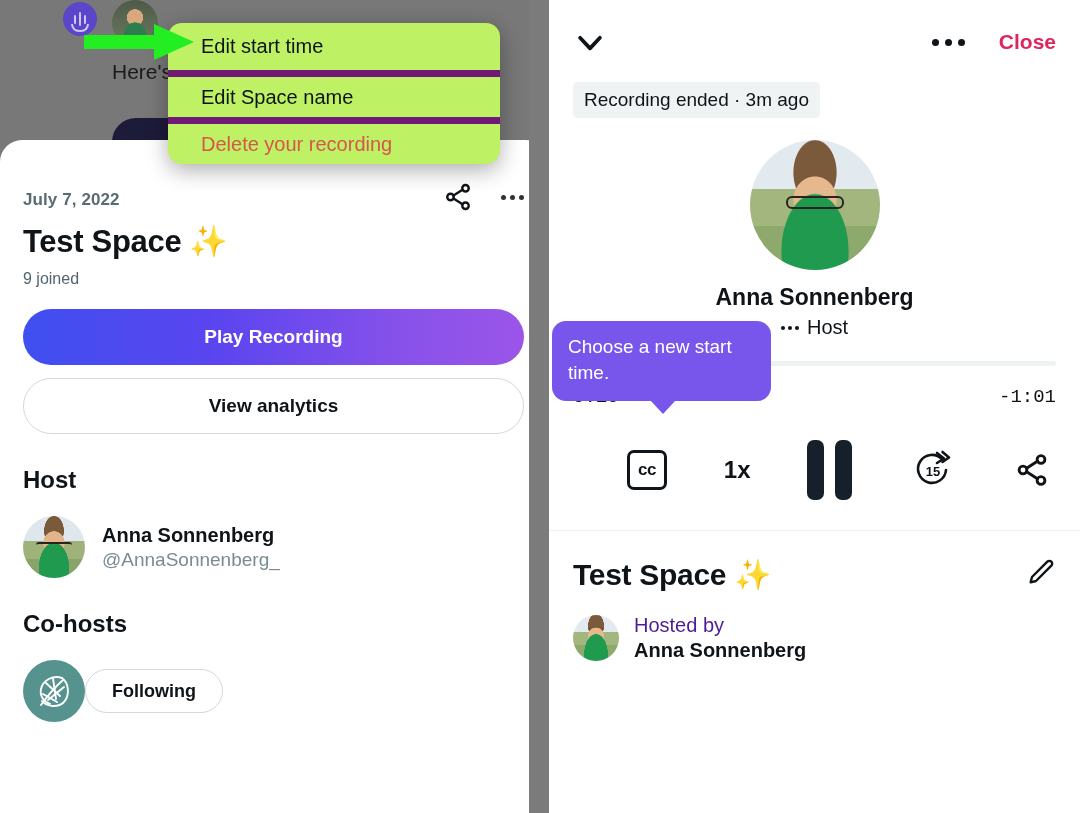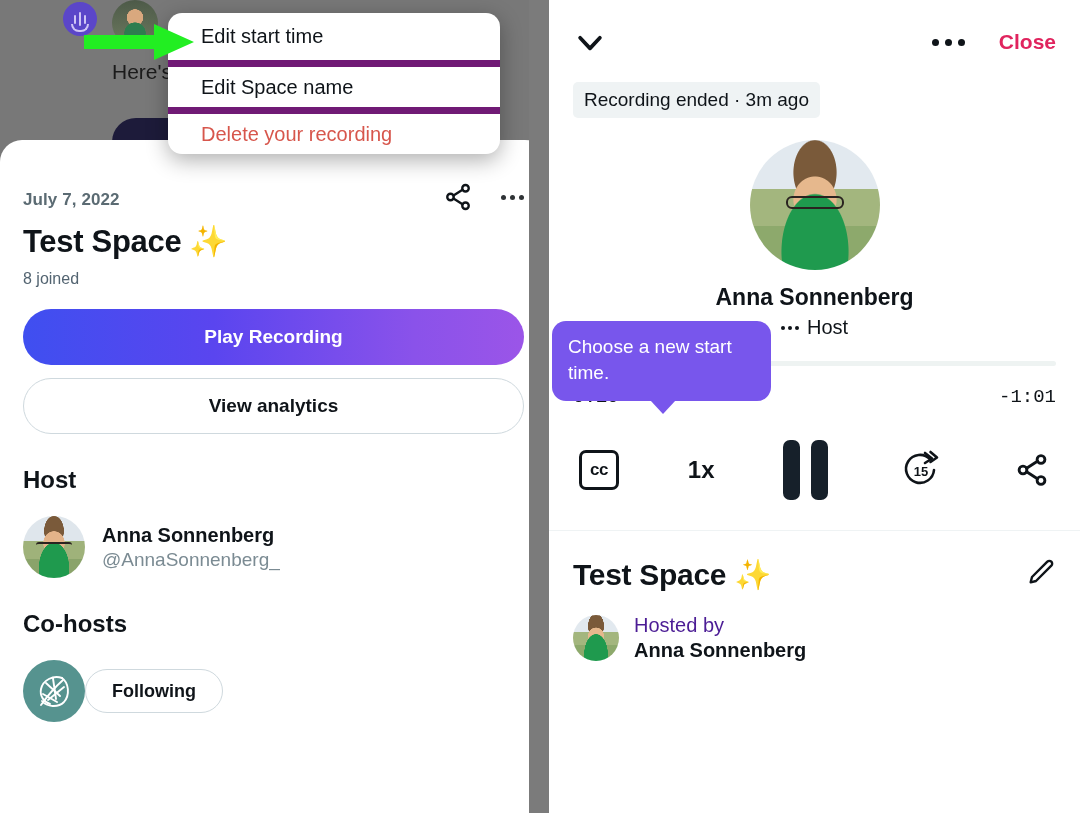--- a/index.html
+++ b/index.html
@@ -46,22 +46,22 @@
     position: absolute; left: 112px; top: 58px; width: 230px;
     font-size: 21px; line-height: 28px; color: #1b1b1b;
   }
   .bg-darkbar {
     position: absolute; left: 112px; top: 118px; width: 300px; height: 48px;
     background: #1d1b3a; border-radius: 24px;
   }
 
   
   #dropdown-menu {
-    position: absolute; left: 168px; top: 13px; width: 332px;
-    background: #ffffff; border-radius: 14px;
+    position: absolute; left: 168px; top: 23px; width: 332px;
+    background: #bef264; border-radius: 14px;
     box-shadow: 0 6px 22px rgba(0,0,0,.32);
     overflow: hidden; z-index: 30;
   }
   .menu-item {
     height: 47px; display: flex; align-items: center;
     padding-left: 33px; font-size: 20px; color: #0f1419;
     cursor: pointer;
   }
   .menu-item + .menu-item { border-top: 7px solid #701a75; }
   .menu-item.danger { color: #d7564c; }
@@ -192,21 +192,21 @@
   .slider-thumb {
     position:absolute; left: 22%; top: 50%; transform: translate(-50%,-50%);
     width: 26px; height: 26px; border-radius:50%; background:#8d8d8d; cursor: grab;
   }
   .time-row { display:flex; justify-content:space-between; margin-top: 20px; font-size: 19px; color:#0f1419;font-family:Liberation Mono, monospace; }
 
   .controls-row {
     display:flex; align-items:center; justify-content:space-between;
     padding: 0 30px; margin-top: 30px; height: 64px;
   }
-  .ctrl { cursor:pointer; display:flex; align-items:center; justify-content:center; }
+  .ctrl { cursor:pointer; display:flex; align-items:center; justify-content:center;margin-left:48px; }
   .cc-box {
     width: 40px; height: 40px; border: 3px solid #0f1419; border-radius: 7px;
     display:flex; align-items:center; justify-content:center;
     font-size: 17px; font-weight:700; letter-spacing:-.5px; color:#0f1419;
   }
   .speed-label { font-size: 24px; font-weight:700; color:#0f1419; }
   .pause-btn { display:flex; gap: 11px; }
   .pause-btn i { display:block; width: 17px; height: 60px; border-radius: 7px; background:#16202a; }
 
   .rp-divider { height:1px; background:#eff3f4; margin-top: 28px; }
@@ -280,21 +280,21 @@
                   <i></i>
                 </span>
             </div>
           </div>
         </div>
 
         <div class="space-title">
           <span>Test Space</span>
           <span class="sparkle">✨</span>
         </div>
-        <div class="space-joined">8 joined</div>
+        <div class="space-joined">9 joined</div>
 
         <button class="btn-play">Play Recording</button>
         <button class="btn-analytics">View analytics</button>
 
         <div class="section-label">Host</div>
 
         <div class="person-row">
           <div class="avatar-img glasses"></div>
           <div class="person-meta">
             <div class="person-name">Anna Sonnenberg</div>

